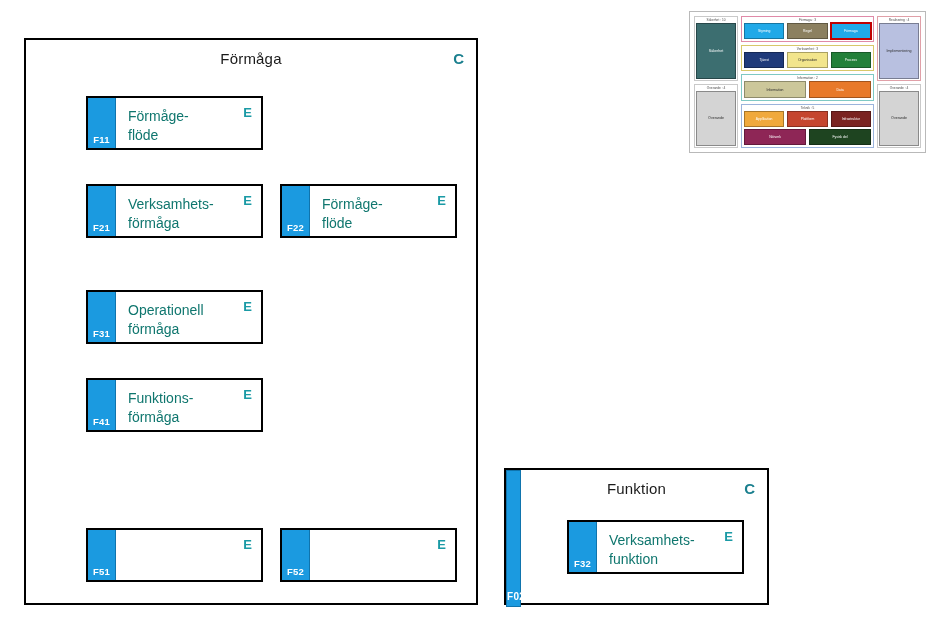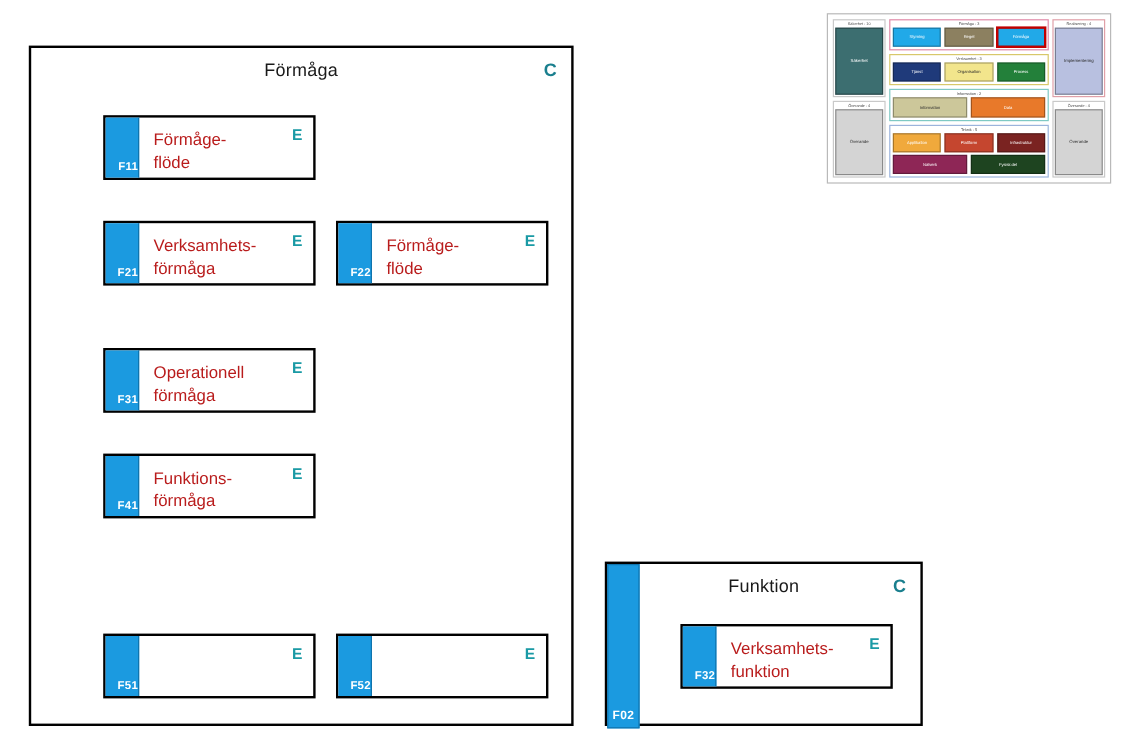--- a/index.html
+++ b/index.html
@@ -71,33 +71,33 @@
     width: 28px;
     background: #1b9ae0;
     border-right: 1px solid #0f74ad;
     box-sizing: border-box;
   }
   .ebox-tab-label {
     position: absolute;
     bottom: 3px;
     left: 0;
     right: 0;
-    text-align: right;
+    text-align: center;
     font-size: 9.5px;
     font-weight: bold;
     color: #ffffff;
     letter-spacing: .2px;
   }
   .ebox-name {
     position: absolute;
     left: 40px;
     right: 34px;
     font-size: 14px;
     line-height: 19px;
-    color: #b91c1c;
+    color: #0f766e;
   }
   .ebox-name.vcenter {
     top: 50%;
     transform: translateY(-50%);
   }
   .ebox-name.vtop {
     top: 9px;
   }
   .ebox-marker {
     position: absolute;
@@ -285,21 +285,21 @@
     <div class="ebox-marker">E</div>
   </div>
 </div>
 
 <div class="pkg" id="pkg-funktion" style="left:504px; top:468px; width:265px; height:137px;">
 
   <div class="pkg-title" style="top:10px;">Funktion</div>
 
   <div class="pkg-marker" style="top:10px; right:12px;">C</div>
 
-  <div class="spine" style="left:0px; top:0px; width:27px; height:137px;text-decoration:underline;">
+  <div class="spine" style="left:0px; top:0px; width:15px; height:137px;text-decoration:underline;">
     <div class="spine-label">F02</div>
   </div>
 
   <div class="ebox" style="left:61px; top:50px; width:177px; height:54px;">
     <div class="ebox-tab">
       <div class="ebox-tab-label">F32</div>
     </div>
     <div class="ebox-name vtop">
       <div>Verksamhets-</div>
       <div>funktion</div>

